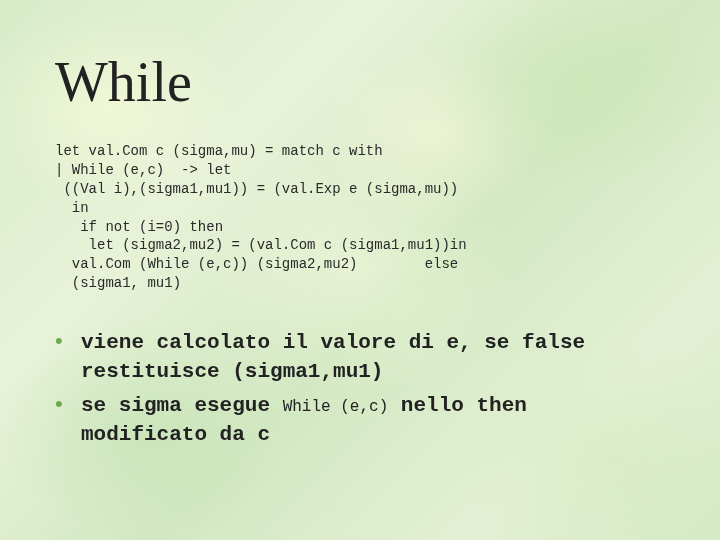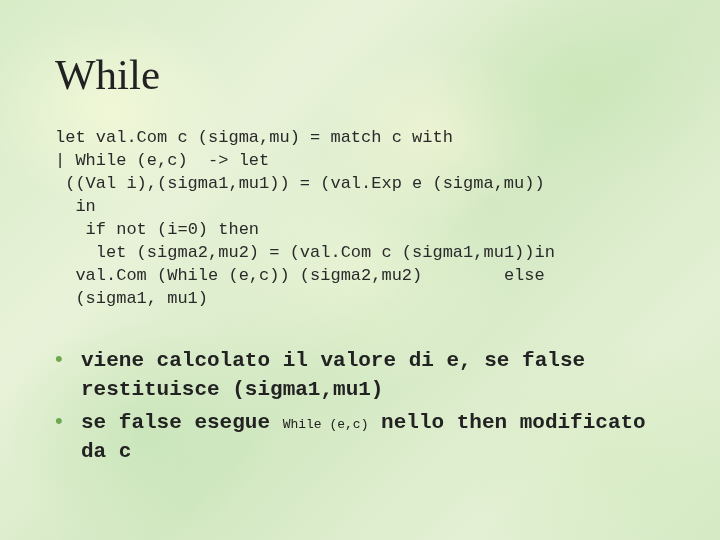--- a/index.html
+++ b/index.html
@@ -18,28 +18,28 @@
       radial-gradient(ellipse 220px 170px at 85% 85%, rgba(210,235,190,0.5), transparent 70%),
       radial-gradient(ellipse 160px 130px at 60% 25%, rgba(255,250,220,0.45), transparent 70%),
       linear-gradient(135deg, #d8ecc8 0%, #e8f2d8 30%, #d2e8c2 55%, #e4f0d4 80%, #d6eac6 100%);
     font-family: Arial, Helvetica, sans-serif;
     color: #2a2a2a;
     box-sizing: border-box;
     padding: 50px 55px 30px 55px;
   }
   .title {
     font-family: "Times New Roman", Times, serif;
-    font-size: 43px;
+    font-size: 56px;
     font-weight: 400;
     margin: 0 0 28px 0;
     color: #222;
   }
   .code {
     font-family: "Courier New", Courier, monospace;
-    font-size: 17px;
+    font-size: 14px;
     line-height: 1.35;
     white-space: pre-wrap;
     color: #2a2a2a;
     margin-bottom: 34px;
   }
   .bullets {
     font-size: 21px;
     line-height: 1.3;
     color: #222;
   }
@@ -54,21 +54,21 @@
     width: 26px;
     flex-shrink: 0;
     line-height: 1.25;
   }
   .bullet-text b {
     font-weight: 700;
     font-family: Liberation Mono, monospace;
   }
   .inline-code {
     font-family: "Courier New", Courier, monospace;
-    font-size: 13px;
+    font-size: 16px;
     margin-top: 32px;
   }
 </style>
 </head>
 <body>
 
 <h1 class="title">While</h1>
 
 <div class="code">let val.Com c (sigma,mu) = match c with
 | While (e,c)  -&gt; let
@@ -82,16 +82,16 @@
 <div class="bullets">
   <div class="bullet-row">
     <div class="bullet-mark">•</div>
     <div class="bullet-text">
       <b>viene calcolato il valore di e, se false restituisce (sigma1,mu1)</b>
     </div>
   </div>
   <div class="bullet-row">
     <div class="bullet-mark">•</div>
     <div class="bullet-text">
-      <b>se false esegue </b><span class="inline-code">While (e,c)</span><b>   nello then modificato da c</b>
+      <b>se sigma esegue </b><span class="inline-code">While (e,c)</span><b>   nello then modificato da c</b>
     </div>
   </div>
 </div>
 
 </body></html>

